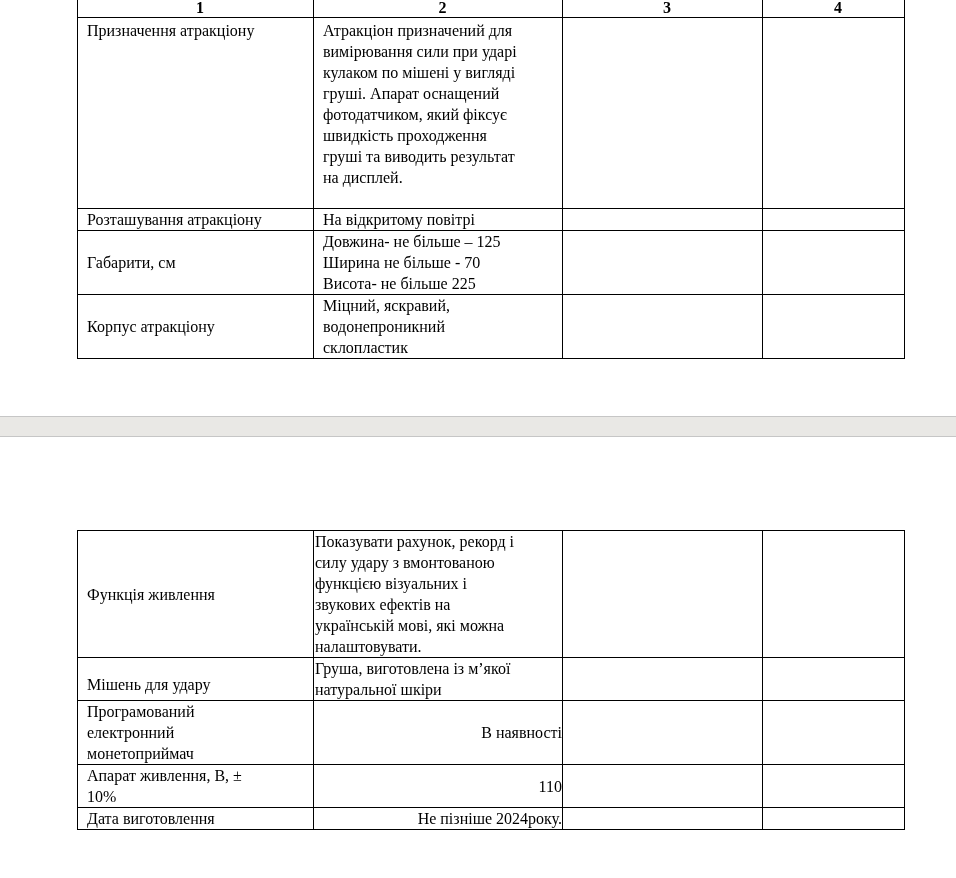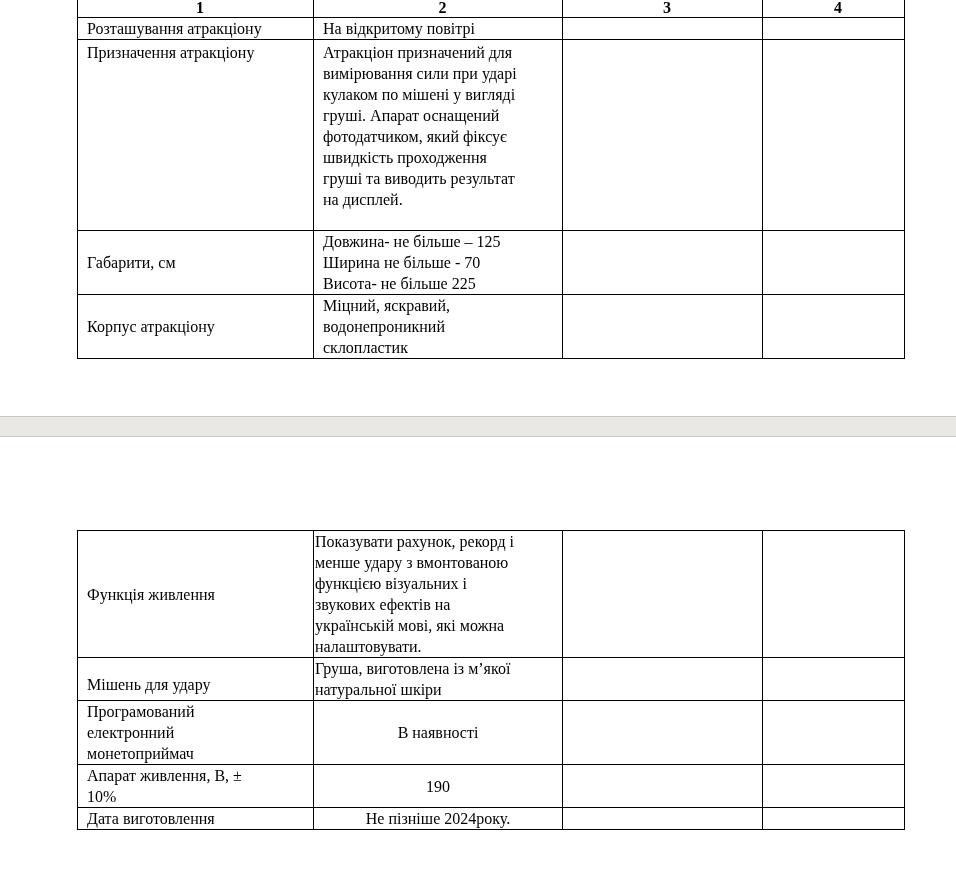--- a/index.html
+++ b/index.html
@@ -27,60 +27,60 @@
   table.spec col.c1 { width: 236px; }
   table.spec col.c2 { width: 249px; }
   table.spec col.c3 { width: 200px; }
   table.spec col.c4 { width: 142px; }
   .t-upper { top: -1px; }
   .t-lower { top: 530px; }
   .hdr td { font-weight: bold; text-align: center; padding: 0; height: 18px; line-height: 18px; }
   .t-upper .hdr td { border-top: none; }
   .top-align { vertical-align: top !important; }
   .col2-tight { padding-left: 1px !important; }
-  .center { text-align: center; padding-left: 0 !important; }
+  .center { text-align: right; padding-left: 0 !important; }
   .multiline span { display: block; }
 </style>
 </head>
 <body>
 
 <div class="page page-top">
   <table class="spec t-upper">
     <colgroup>
         <col class="c1">
         <col class="c2">
         <col class="c3">
         <col class="c4">
       </colgroup>
     <tbody>
         <tr class="hdr">
       <td>1</td>
       <td>2</td>
       <td>3</td>
       <td>4</td>
     </tr>
-    <tr style="height:22px">
-      <td>Розташування атракціону</td>
-      <td class="multiline">
-        <span>На відкритому повітрі</span>
-      </td>
-      <td></td>
-      <td></td>
-    </tr>
     <tr style="height:191px">
       <td class="top-align" style="padding-top:2px">Призначення атракціону</td>
       <td class="top-align multiline" style="padding-top:2px">
         <span>Атракціон призначений для</span>
         <span>вимірювання сили при ударі</span>
         <span>кулаком по мішені у вигляді</span>
         <span>груші. Апарат оснащений</span>
         <span>фотодатчиком, який фіксує</span>
         <span>швидкість проходження</span>
         <span>груші та виводить результат</span>
         <span>на дисплей.</span>
+      </td>
+      <td></td>
+      <td></td>
+    </tr>
+    <tr style="height:22px">
+      <td>Розташування атракціону</td>
+      <td class="multiline">
+        <span>На відкритому повітрі</span>
       </td>
       <td></td>
       <td></td>
     </tr>
     <tr style="height:64px">
       <td>Габарити, см</td>
       <td class="multiline">
         <span>Довжина- не більше – 125</span>
         <span>Ширина не більше - 70</span>
         <span>Висота- не більше  225</span>
@@ -113,21 +113,21 @@
       <col class="c3">
       <col class="c4">
     </colgroup>
   <tbody>
       <tr style="height:127px">
     <td class="multiline">
       <span>Функція живлення</span>
     </td>
     <td class="multiline col2-tight">
       <span>Показувати рахунок, рекорд і</span>
-      <span>менше удару з вмонтованою</span>
+      <span>силу удару з вмонтованою</span>
       <span>функцією візуальних і</span>
       <span>звукових ефектів на</span>
       <span>українській мові, які можна</span>
       <span>налаштовувати.</span>
     </td>
     <td></td>
     <td></td>
   </tr>
   <tr style="height:43px">
     <td class="multiline" style="padding-top:10px">
@@ -151,21 +151,21 @@
     </td>
     <td></td>
     <td></td>
   </tr>
   <tr style="height:43px">
     <td class="multiline">
       <span>Апарат живлення, В, ±</span>
       <span>10%</span>
     </td>
     <td class="multiline center">
-      <span>190</span>
+      <span>110</span>
     </td>
     <td></td>
     <td></td>
   </tr>
   <tr style="height:22px">
     <td class="multiline">
       <span>Дата виготовлення</span>
     </td>
     <td class="multiline center">
       <span>Не пізніше 2024року.</span>

